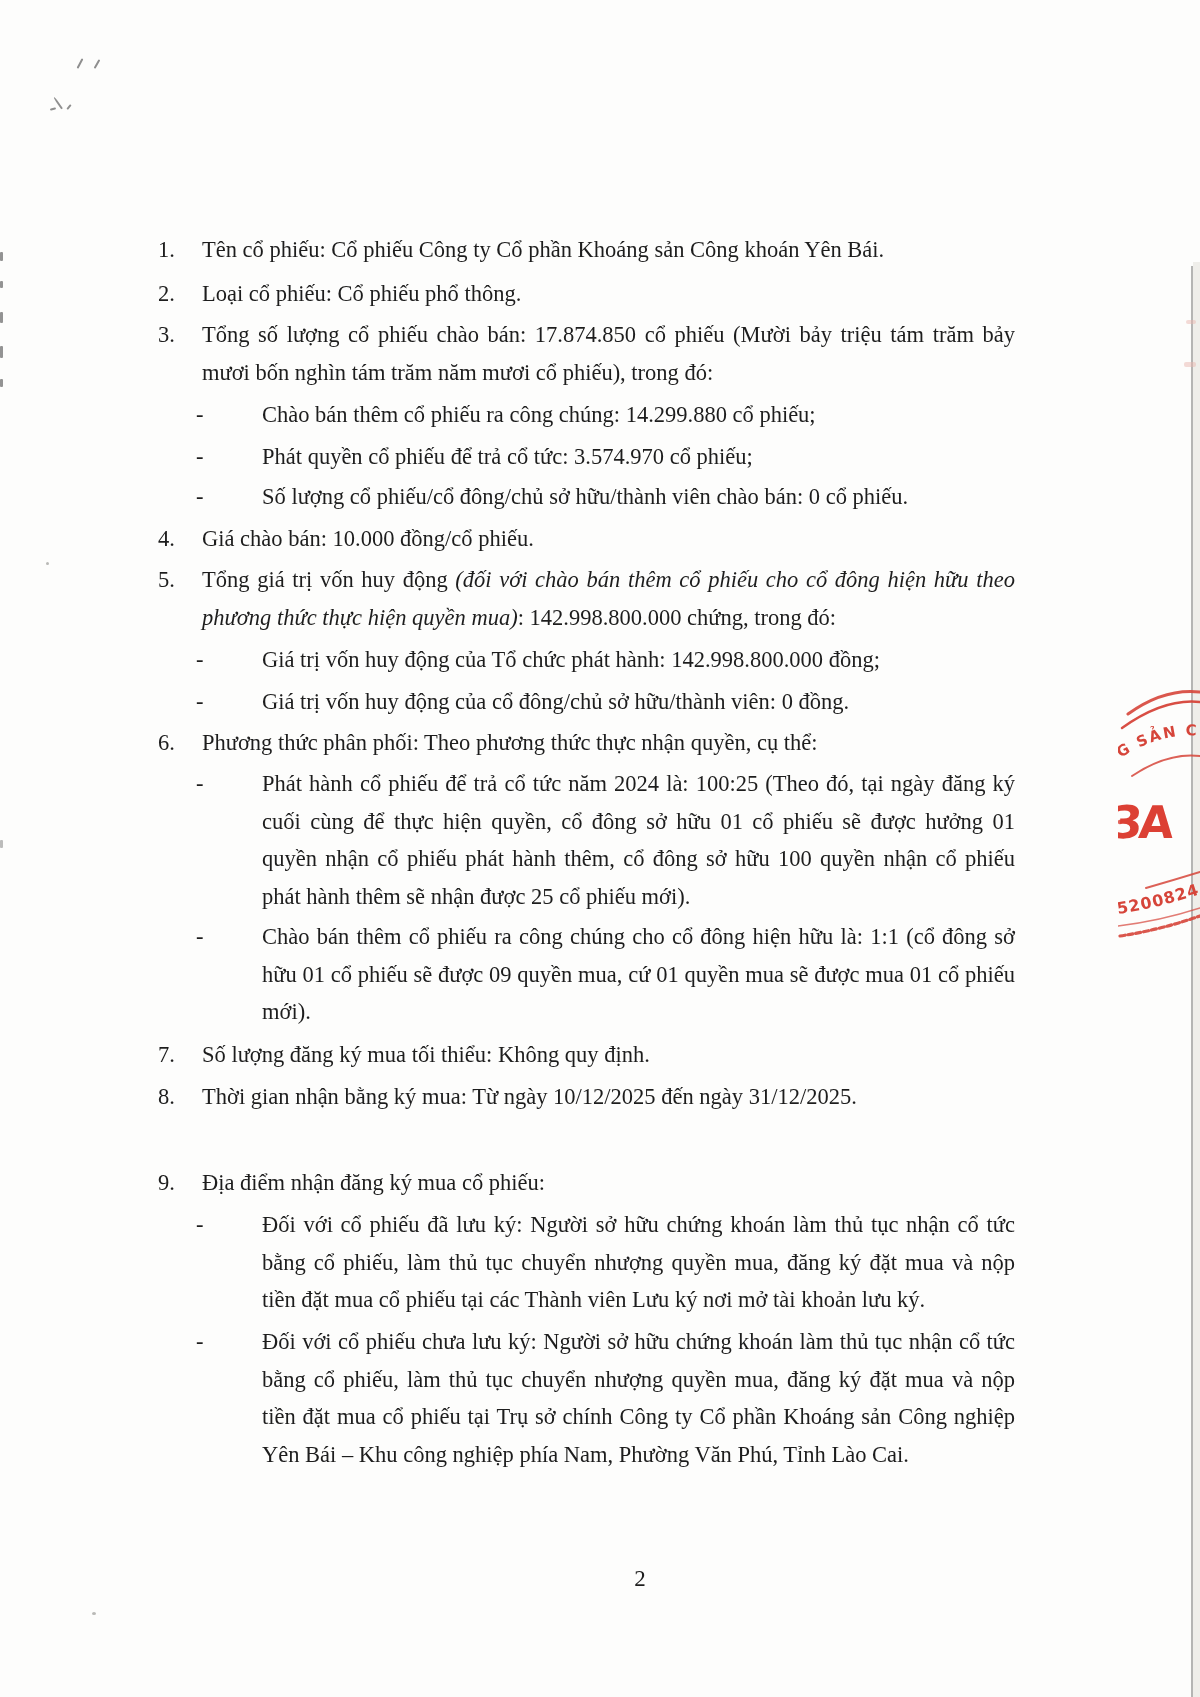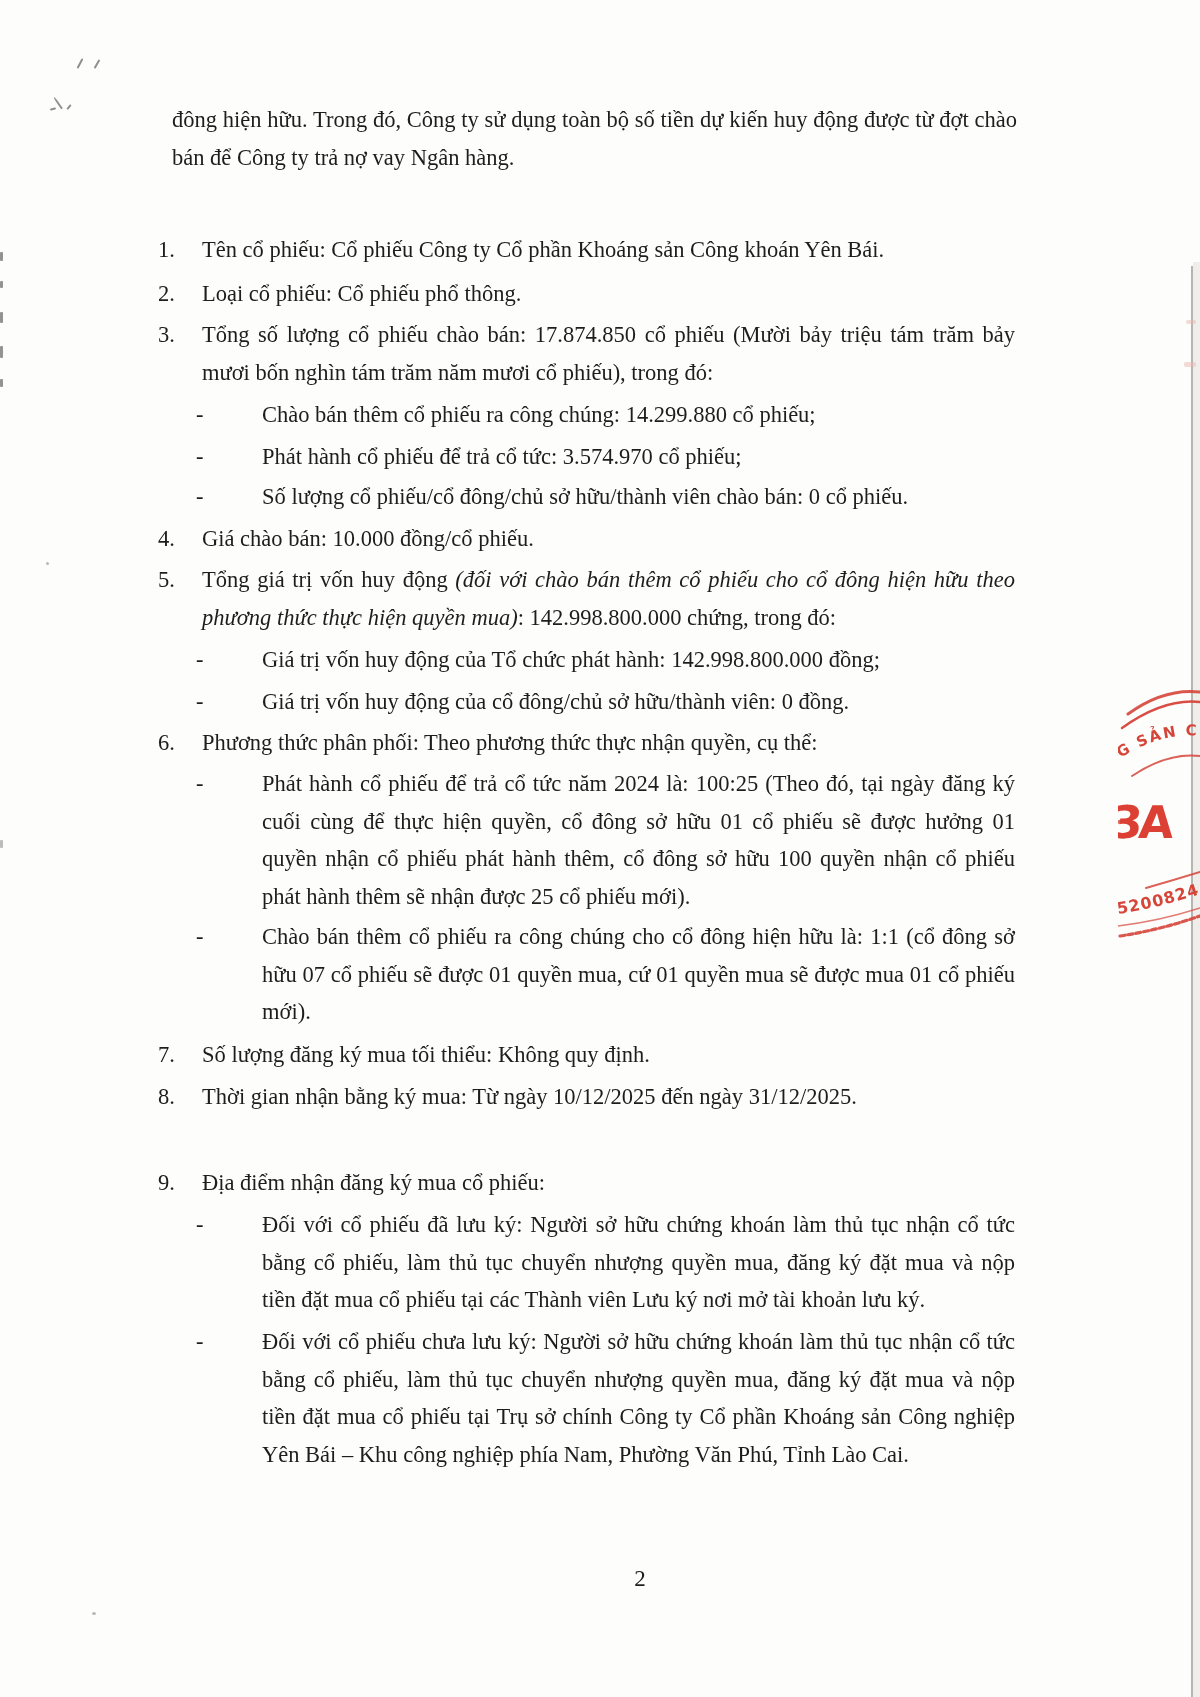--- a/index.html
+++ b/index.html
@@ -51,21 +51,20 @@
   <div class="lmark" style="top:379px;height:8px;"></div>
   <div class="lmark" style="top:840px;height:8px;opacity:.4;"></div>
 
   <div class="edge-strip"></div>
   <div class="edge-line"></div>
   <div class="edge-smudge" style="left:1186px;top:320px;width:10px;height:4px;"></div>
   <div class="edge-smudge" style="left:1184px;top:362px;width:12px;height:5px;"></div>
   <div class="speck" style="left:92px;top:1612px;width:4px;height:3px;"></div>
   <div class="speck" style="left:46px;top:562px;width:3px;height:3px;"></div>
 
-  <div class="blk intro" style="top:101px;">đông hiện hữu. Trong đó, Công ty sử dụng toàn bộ số tiền dự kiến huy động được từ đợt chào bán để Công ty trả nợ vay Ngân hàng.</div>
 
 
   <div class="blk item" style="top:231px;">
     <span class="num">1.</span>
     <div class="txt">Tên cổ phiếu: Cổ phiếu Công ty Cổ phần Khoáng sản Công khoán Yên Bái.</div>
   </div>
 
   <div class="blk item" style="top:275px;">
     <span class="num">2.</span>
     <div class="txt">Loại cổ phiếu: Cổ phiếu phổ thông.</div>
@@ -76,21 +75,21 @@
     <div class="txt">Tổng số lượng cổ phiếu chào bán: 17.874.850 cổ phiếu (Mười bảy triệu tám trăm bảy mươi bốn nghìn tám trăm năm mươi cổ phiếu), trong đó:</div>
   </div>
 
   <div class="blk sub" style="top:396px;">
     <span class="dash">-</span>
     <div class="txt">Chào bán thêm cổ phiếu ra công chúng: 14.299.880 cổ phiếu;</div>
   </div>
 
   <div class="blk sub" style="top:438px;">
     <span class="dash">-</span>
-    <div class="txt">Phát hành cổ phiếu để trả cổ tức: 3.574.970 cổ phiếu;</div>
+    <div class="txt">Phát quyền cổ phiếu để trả cổ tức: 3.574.970 cổ phiếu;</div>
   </div>
 
   <div class="blk sub" style="top:478px;">
     <span class="dash">-</span>
     <div class="txt">Số lượng cổ phiếu/cổ đông/chủ sở hữu/thành viên chào bán: 0 cổ phiếu.</div>
   </div>
 
   <div class="blk item" style="top:520px;">
     <span class="num">4.</span>
     <div class="txt">Giá chào bán: 10.000 đồng/cổ phiếu.</div>
@@ -116,21 +115,21 @@
     <div class="txt">Phương thức phân phối: Theo phương thức thực nhận quyền, cụ thể:</div>
   </div>
 
   <div class="blk sub" style="top:765px;">
     <span class="dash">-</span>
     <div class="txt">Phát hành cổ phiếu để trả cổ tức năm 2024 là: 100:25 (Theo đó, tại ngày đăng ký cuối cùng để thực hiện quyền, cổ đông sở hữu 01 cổ phiếu sẽ được hưởng 01 quyền nhận cổ phiếu phát hành thêm, cổ đông sở hữu 100 quyền nhận cổ phiếu phát hành thêm sẽ nhận được 25 cổ phiếu mới).</div>
   </div>
 
   <div class="blk sub" style="top:918px;">
     <span class="dash">-</span>
-    <div class="txt">Chào bán thêm cổ phiếu ra công chúng cho cổ đông hiện hữu là: 1:1 (cổ đông sở hữu 07 cổ phiếu sẽ được 01 quyền mua, cứ 01 quyền mua sẽ được mua 01 cổ phiếu mới).</div>
+    <div class="txt">Chào bán thêm cổ phiếu ra công chúng cho cổ đông hiện hữu là: 1:1 (cổ đông sở hữu 01 cổ phiếu sẽ được 09 quyền mua, cứ 01 quyền mua sẽ được mua 01 cổ phiếu mới).</div>
   </div>
 
   <div class="blk item" style="top:1036px;">
     <span class="num">7.</span>
     <div class="txt">Số lượng đăng ký mua tối thiểu: Không quy định.</div>
   </div>
 
   <div class="blk item" style="top:1078px;">
     <span class="num">8.</span>
     <div class="txt"><span>Thời gian nhận bằng ký mua: </span><span class="bd">Từ ngày 10/12/2025 đến ngày 31/12/2025.</span></div>

